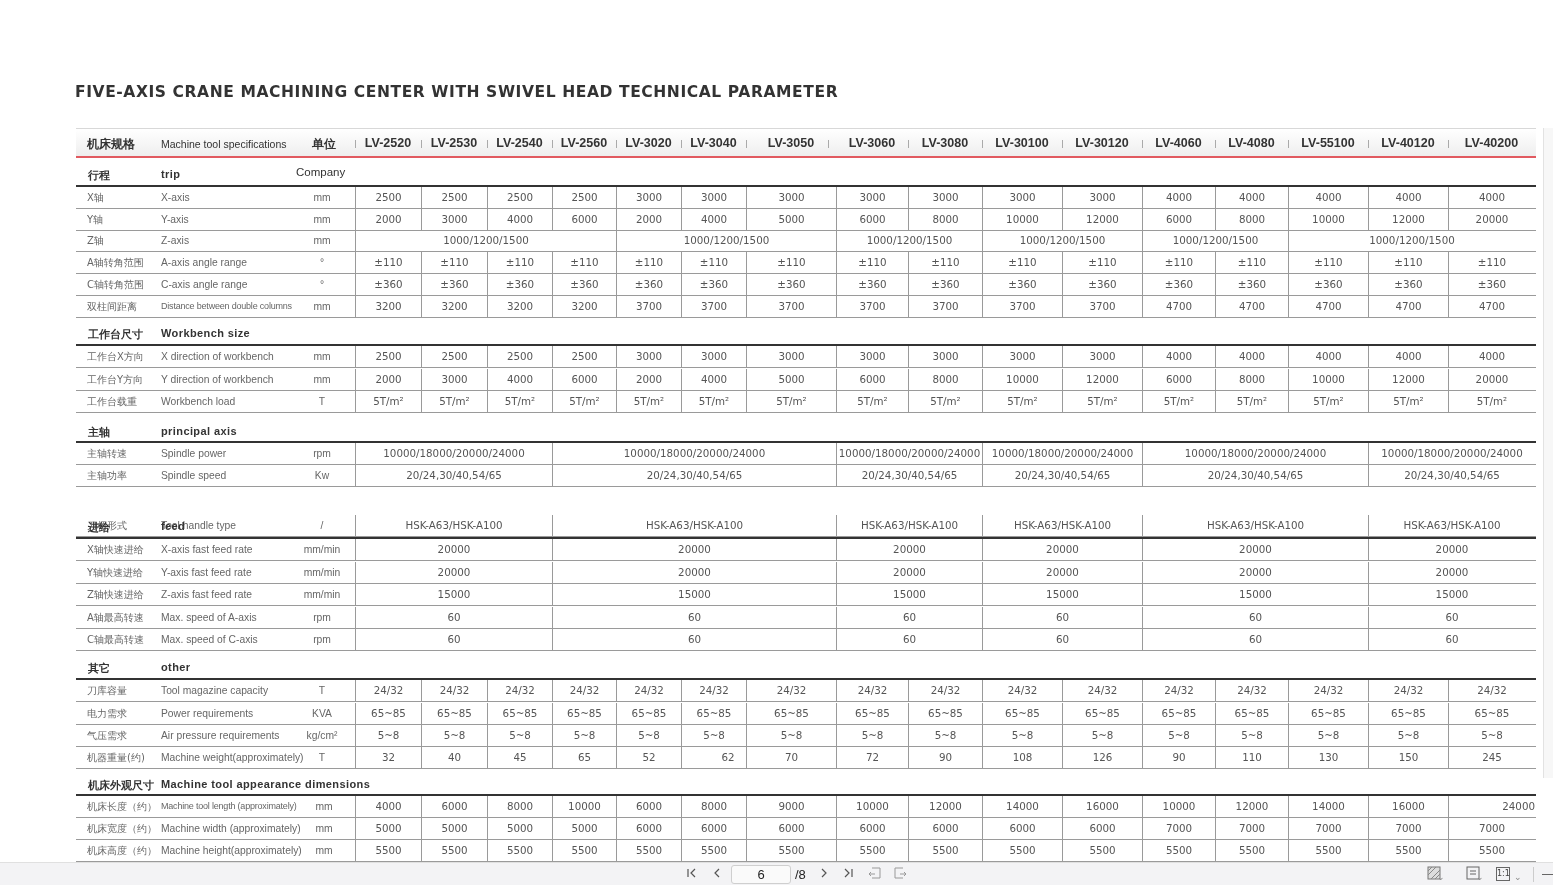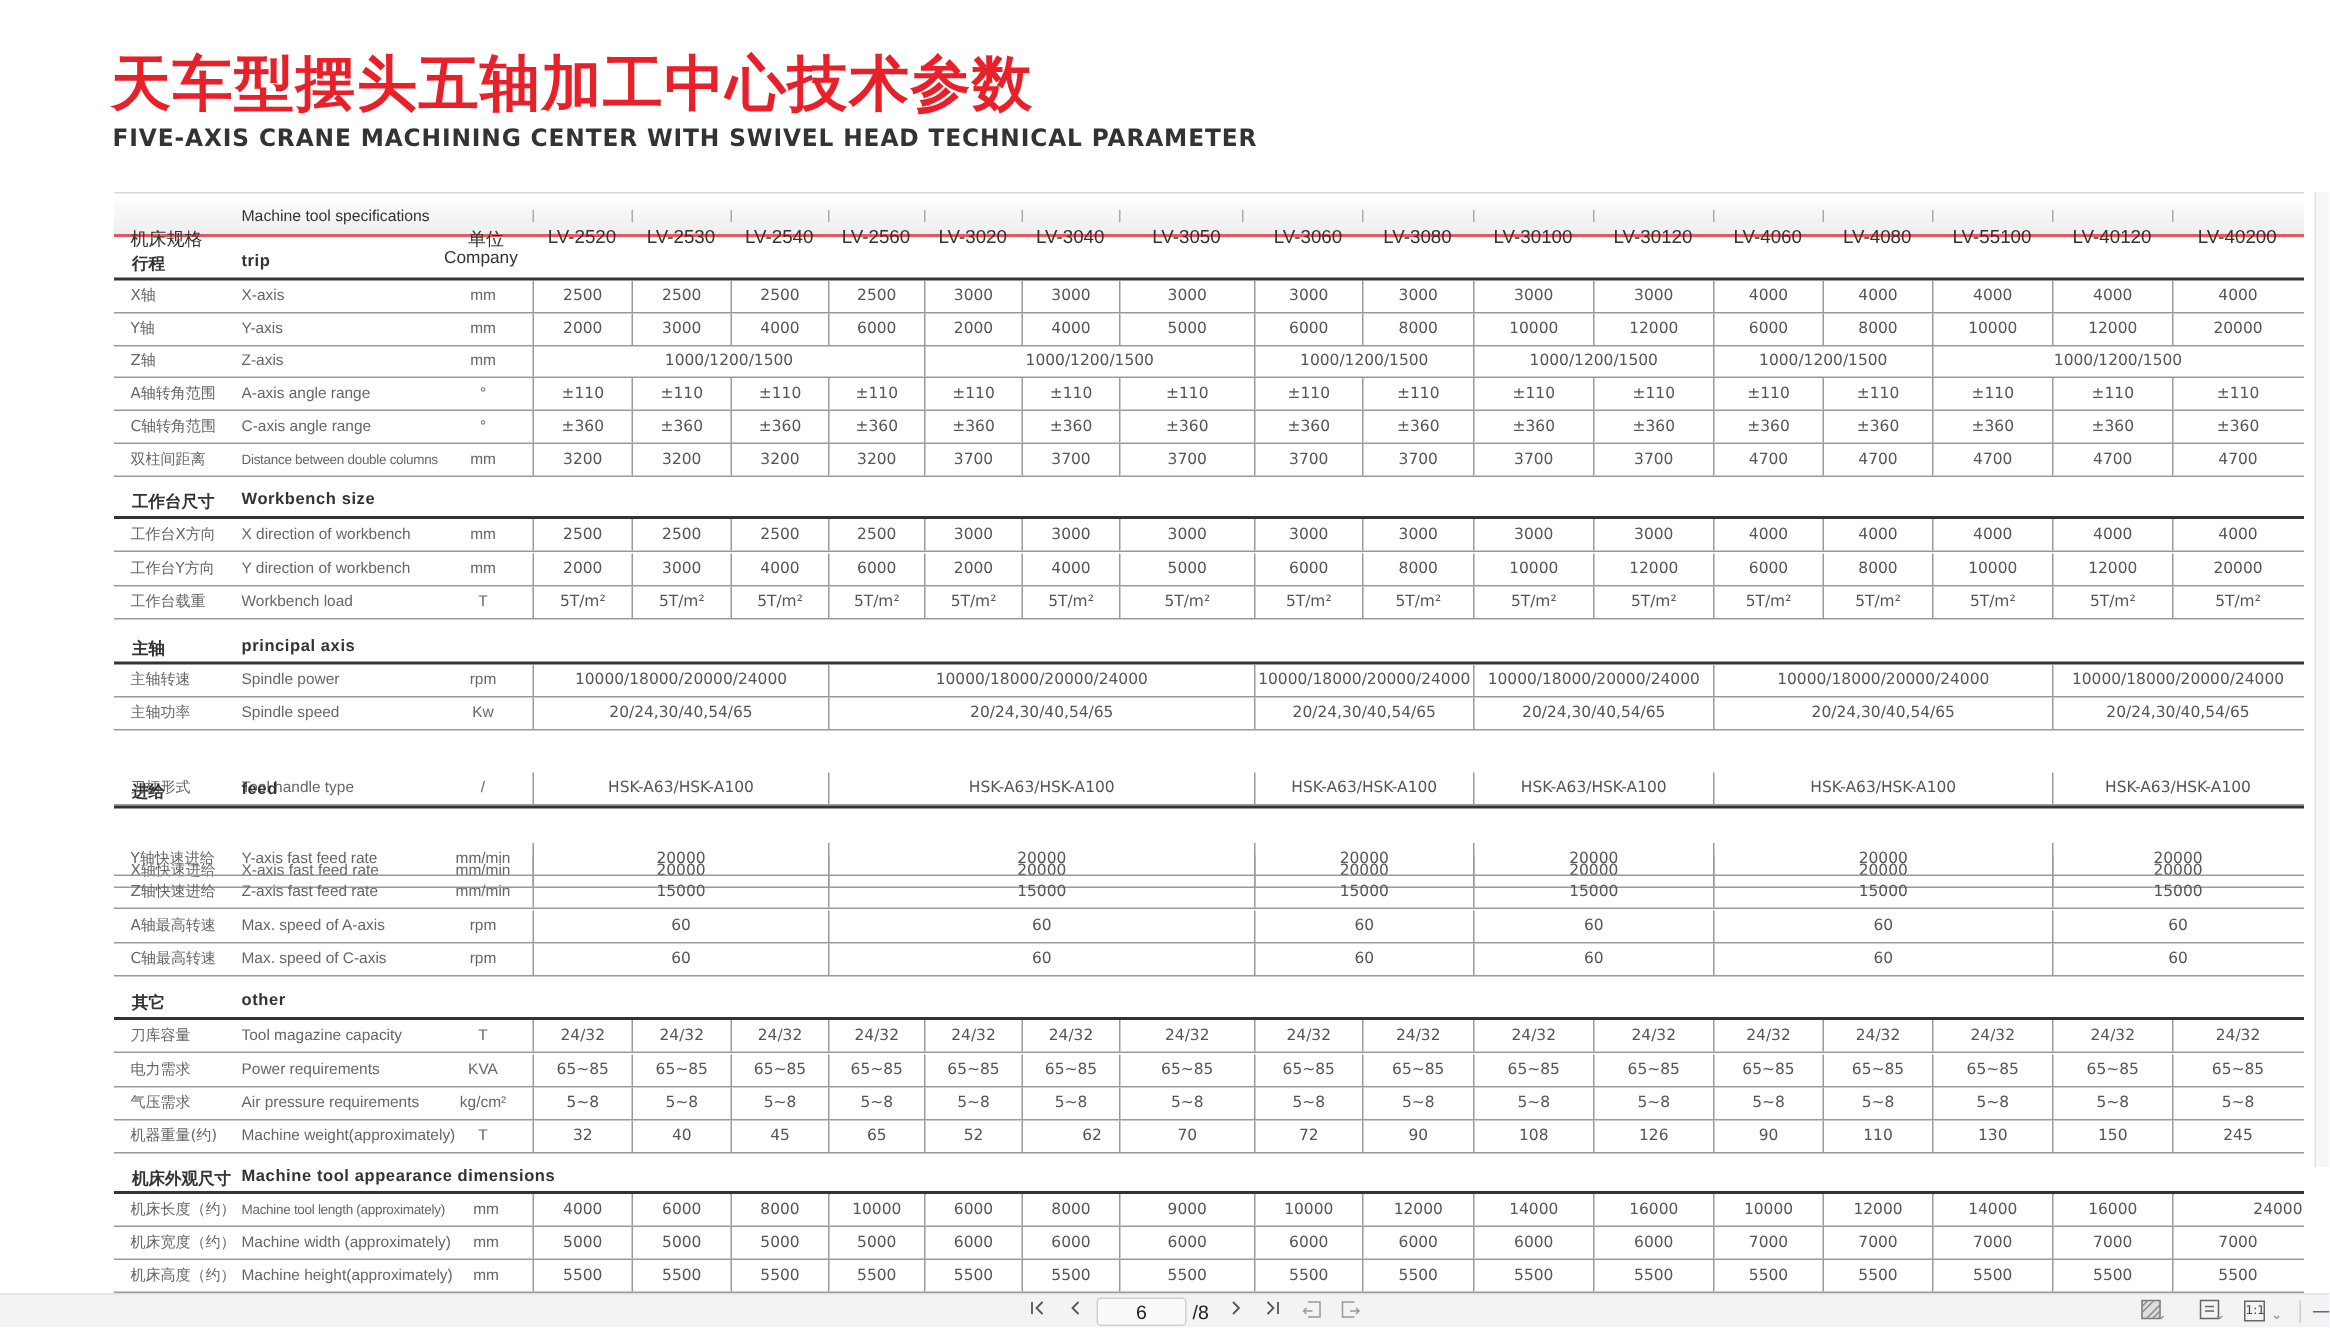--- a/index.html
+++ b/index.html
@@ -5,21 +5,21 @@
   * { box-sizing: border-box; margin: 0; padding: 0; }
   html, body { width: 1553px; height: 885px; overflow: hidden; background: #ffffff; }
   body { font-family: "Liberation Sans", "DejaVu Sans", sans-serif; color: #555; position: relative; }
 
   .viewer { position: absolute; left: 0; top: 0; width: 1553px; height: 862px; background: #fff; overflow: hidden; }
 
   .title-cn { position: absolute; left: 74px; top: 32px; font-family: "DejaVu Sans", sans-serif; font-weight: bold; font-size: 40px; color: #e8202a; letter-spacing: 1px; line-height: 48px; }
   .title-en { position: absolute; left: 75px; top: 82px; font-family: "DejaVu Sans", sans-serif; font-weight: bold; font-size: 16px; color: #333; letter-spacing: 0.6px; line-height: 20px; transform: scaleX(0.97); transform-origin: left; }
 
   .spec-header { position: absolute; left: 76px; top: 128px; width: 1460px; height: 30px; background: linear-gradient(#ffffff, #eeeeee); border-top: 1px solid #d8d8d8; border-bottom: 2px solid #e15a60; }
-  .spec-header span { position: absolute; top: 22px; font-size: 12.5px; font-weight: normal; color: #333; white-space: nowrap; }
+  .spec-header span { position: absolute; top: 7px; font-size: 12.5px; font-weight: bold; color: #333; white-space: nowrap; }
   .spec-header .h-cn { left: 11px; font-family: "DejaVu Sans", sans-serif; font-size: 12px; }
   .spec-header .h-en { left: 85px; font-weight: normal; font-size: 10.5px; top: 9px; }
   .spec-header .h-unit { left: 236px; font-family: "DejaVu Sans", sans-serif; font-size: 12px; }
   .spec-header .model { transform: translateX(-50%); }
   .spec-header .sep { position: absolute; top: 11px; width: 1px; height: 8px; background: #aaa; }
 
   .section-title { position: absolute; left: 88px; height: 18px; font-size: 11px; color: #333; white-space: nowrap; }
   .section-title .s-cn { position: absolute; left: 0; top: 0; font-family: "DejaVu Sans", sans-serif; font-weight: bold; font-size: 11px; }
   .section-title .s-en { position: absolute; left: 73px; top: 0; font-weight: bold; font-size: 11px; letter-spacing: 0.4px; }
   .section-title .s-unit { position: absolute; left: 208px; top: -2px; font-size: 11.5px; font-weight: normal; }
@@ -39,21 +39,20 @@
   .toolbar { position: absolute; left: 0; top: 862px; width: 1553px; height: 23px; background: #f3f3f5; border-top: 1px solid #e0e0e0; }
   .tb-btn { position: absolute; top: 3px; height: 17px; font-size: 13px; color: #555; text-align: center; line-height: 17px; font-family: "DejaVu Sans", sans-serif; cursor: pointer; }
   .page-input { position: absolute; left: 731px; top: 2px; width: 60px; height: 19px; border: 1px solid #cfcfcf; border-radius: 3px; background: #fafafa; font-size: 13px; text-align: center; line-height: 17px; color: #222; font-family: "Liberation Sans", sans-serif; }
   .page-total { position: absolute; left: 795px; top: 4px; font-size: 13px; color: #222; }
   .tool-chev { position: absolute; top: 3px; font-size: 9px; color: #888; }
 </style>
 </head>
 <body>
 
 <div class="viewer">
-  <div class="title-cn">天车型摆头五轴加工中心技术参数</div>
   <div class="title-en">FIVE-AXIS CRANE MACHINING CENTER WITH SWIVEL HEAD TECHNICAL PARAMETER</div>
 
   <div class="spec-header" id="spec-header">
     <span class="h-cn">机床规格</span>
     <span class="h-en">Machine tool specifications</span>
     <span class="h-unit">单位</span>
   <span class="model" style="left: 312px;">LV-2520</span>
       <div class="sep" style="left: 279px;"></div>
       <span class="model" style="left: 378px;">LV-2530</span>
       <div class="sep" style="left: 345px;"></div>
@@ -618,21 +617,21 @@
         </div>
         <div class="cell" style="left:1292px;width:167px;line-height:21px;">
           <span>HSK-A63/HSK-A100</span>
         </div>
       </div>
       <div class="section-title" style="top: 520px;">
         <span class="s-cn">进给</span>
         <span class="s-en">feed</span>
       </div>
       <div class="sec-rule" style="top: 537px;"></div>
-      <div class="row" style="top: 570px; height: 22px;">
+      <div class="row" style="top: 539px; height: 22px;">
         <span class="r-cn" style="line-height:21px;">X轴快速进给</span>
         <span class="r-en" style="line-height:21px;">X-axis fast feed rate</span>
         <span class="r-unit" style="left:246px;line-height:21px;">mm/min</span>
         <div class="cell" style="left:279px;width:197px;line-height:21px;">
           <span>20000</span>
         </div>
         <div class="cell" style="left:476px;width:284px;line-height:21px;">
           <span>20000</span>
         </div>
         <div class="cell" style="left:760px;width:146px;line-height:21px;">

